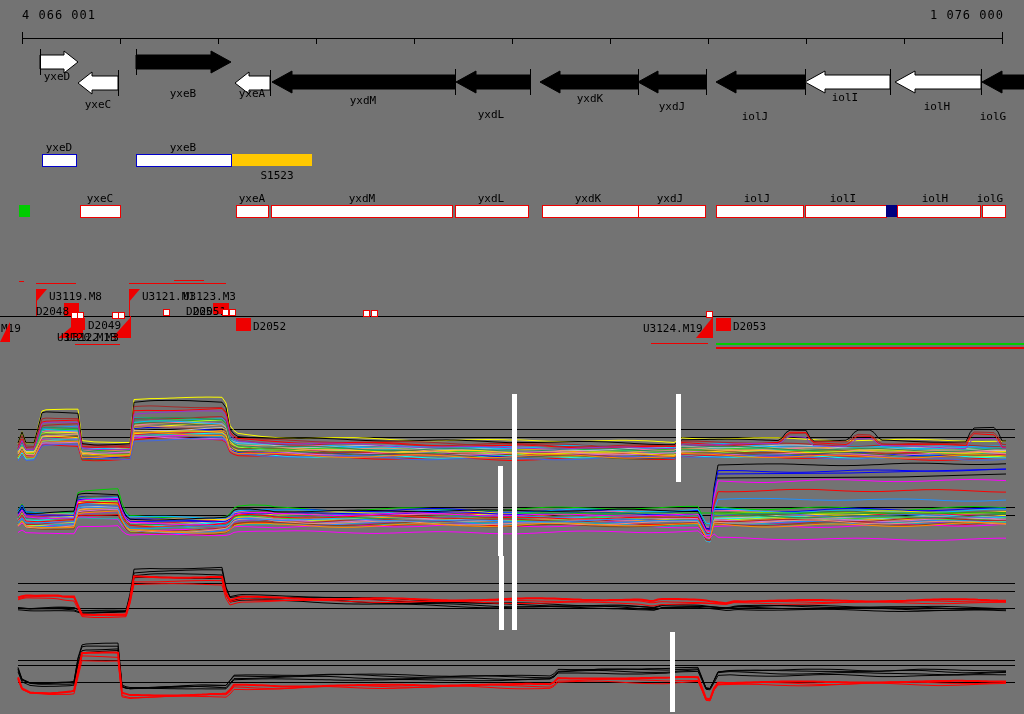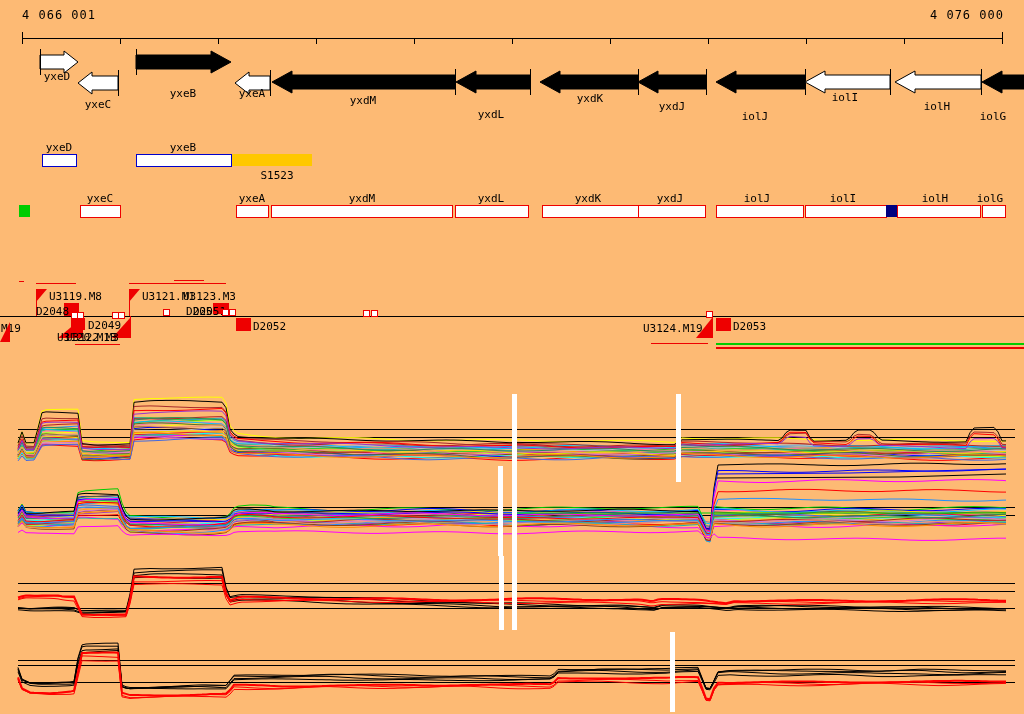--- a/index.html
+++ b/index.html
@@ -1,28 +1,28 @@
 <!DOCTYPE html>
 <html><head>
 <meta charset="utf-8">
 <style>
   html,body{margin:0;padding:0;background:#fff;}
-  .stage{position:relative;width:1024px;height:714px;background:#fdba74;overflow:hidden;
+  .stage{position:relative;width:1024px;height:714px;background:#737373;overflow:hidden;
          font-family:"DejaVu Sans Mono","Liberation Mono",monospace;}
   .coord{position:absolute;top:8px;font-size:12px;color:#000;letter-spacing:1px;}
   .coord.left{left:22px;}
   .coord.right{right:20px;}
   svg text{font-family:"DejaVu Sans Mono","Liberation Mono",monospace;fill:#000;}
 </style>
 </head>
 <body>
 
 <div class="stage">
   <div class="coord left">4 066 001</div>
-  <div class="coord right">4 076 000</div>
+  <div class="coord right">1 076 000</div>
   <svg id="scene" width="1024" height="714" viewBox="0 0 1024 714">
       <line x1="22" y1="38" x2="1002" y2="38" stroke="#000" stroke-width="1" shape-rendering="crispEdges"></line>
       <line x1="22" y1="32" x2="22" y2="44" stroke="#000" shape-rendering="crispEdges"></line>
       <line x1="120" y1="38" x2="120" y2="44" stroke="#000" shape-rendering="crispEdges"></line>
       <line x1="218" y1="38" x2="218" y2="44" stroke="#000" shape-rendering="crispEdges"></line>
       <line x1="316" y1="38" x2="316" y2="44" stroke="#000" shape-rendering="crispEdges"></line>
       <line x1="414" y1="38" x2="414" y2="44" stroke="#000" shape-rendering="crispEdges"></line>
       <line x1="512" y1="38" x2="512" y2="44" stroke="#000" shape-rendering="crispEdges"></line>
       <line x1="610" y1="38" x2="610" y2="44" stroke="#000" shape-rendering="crispEdges"></line>
       <line x1="708" y1="38" x2="708" y2="44" stroke="#000" shape-rendering="crispEdges"></line>

